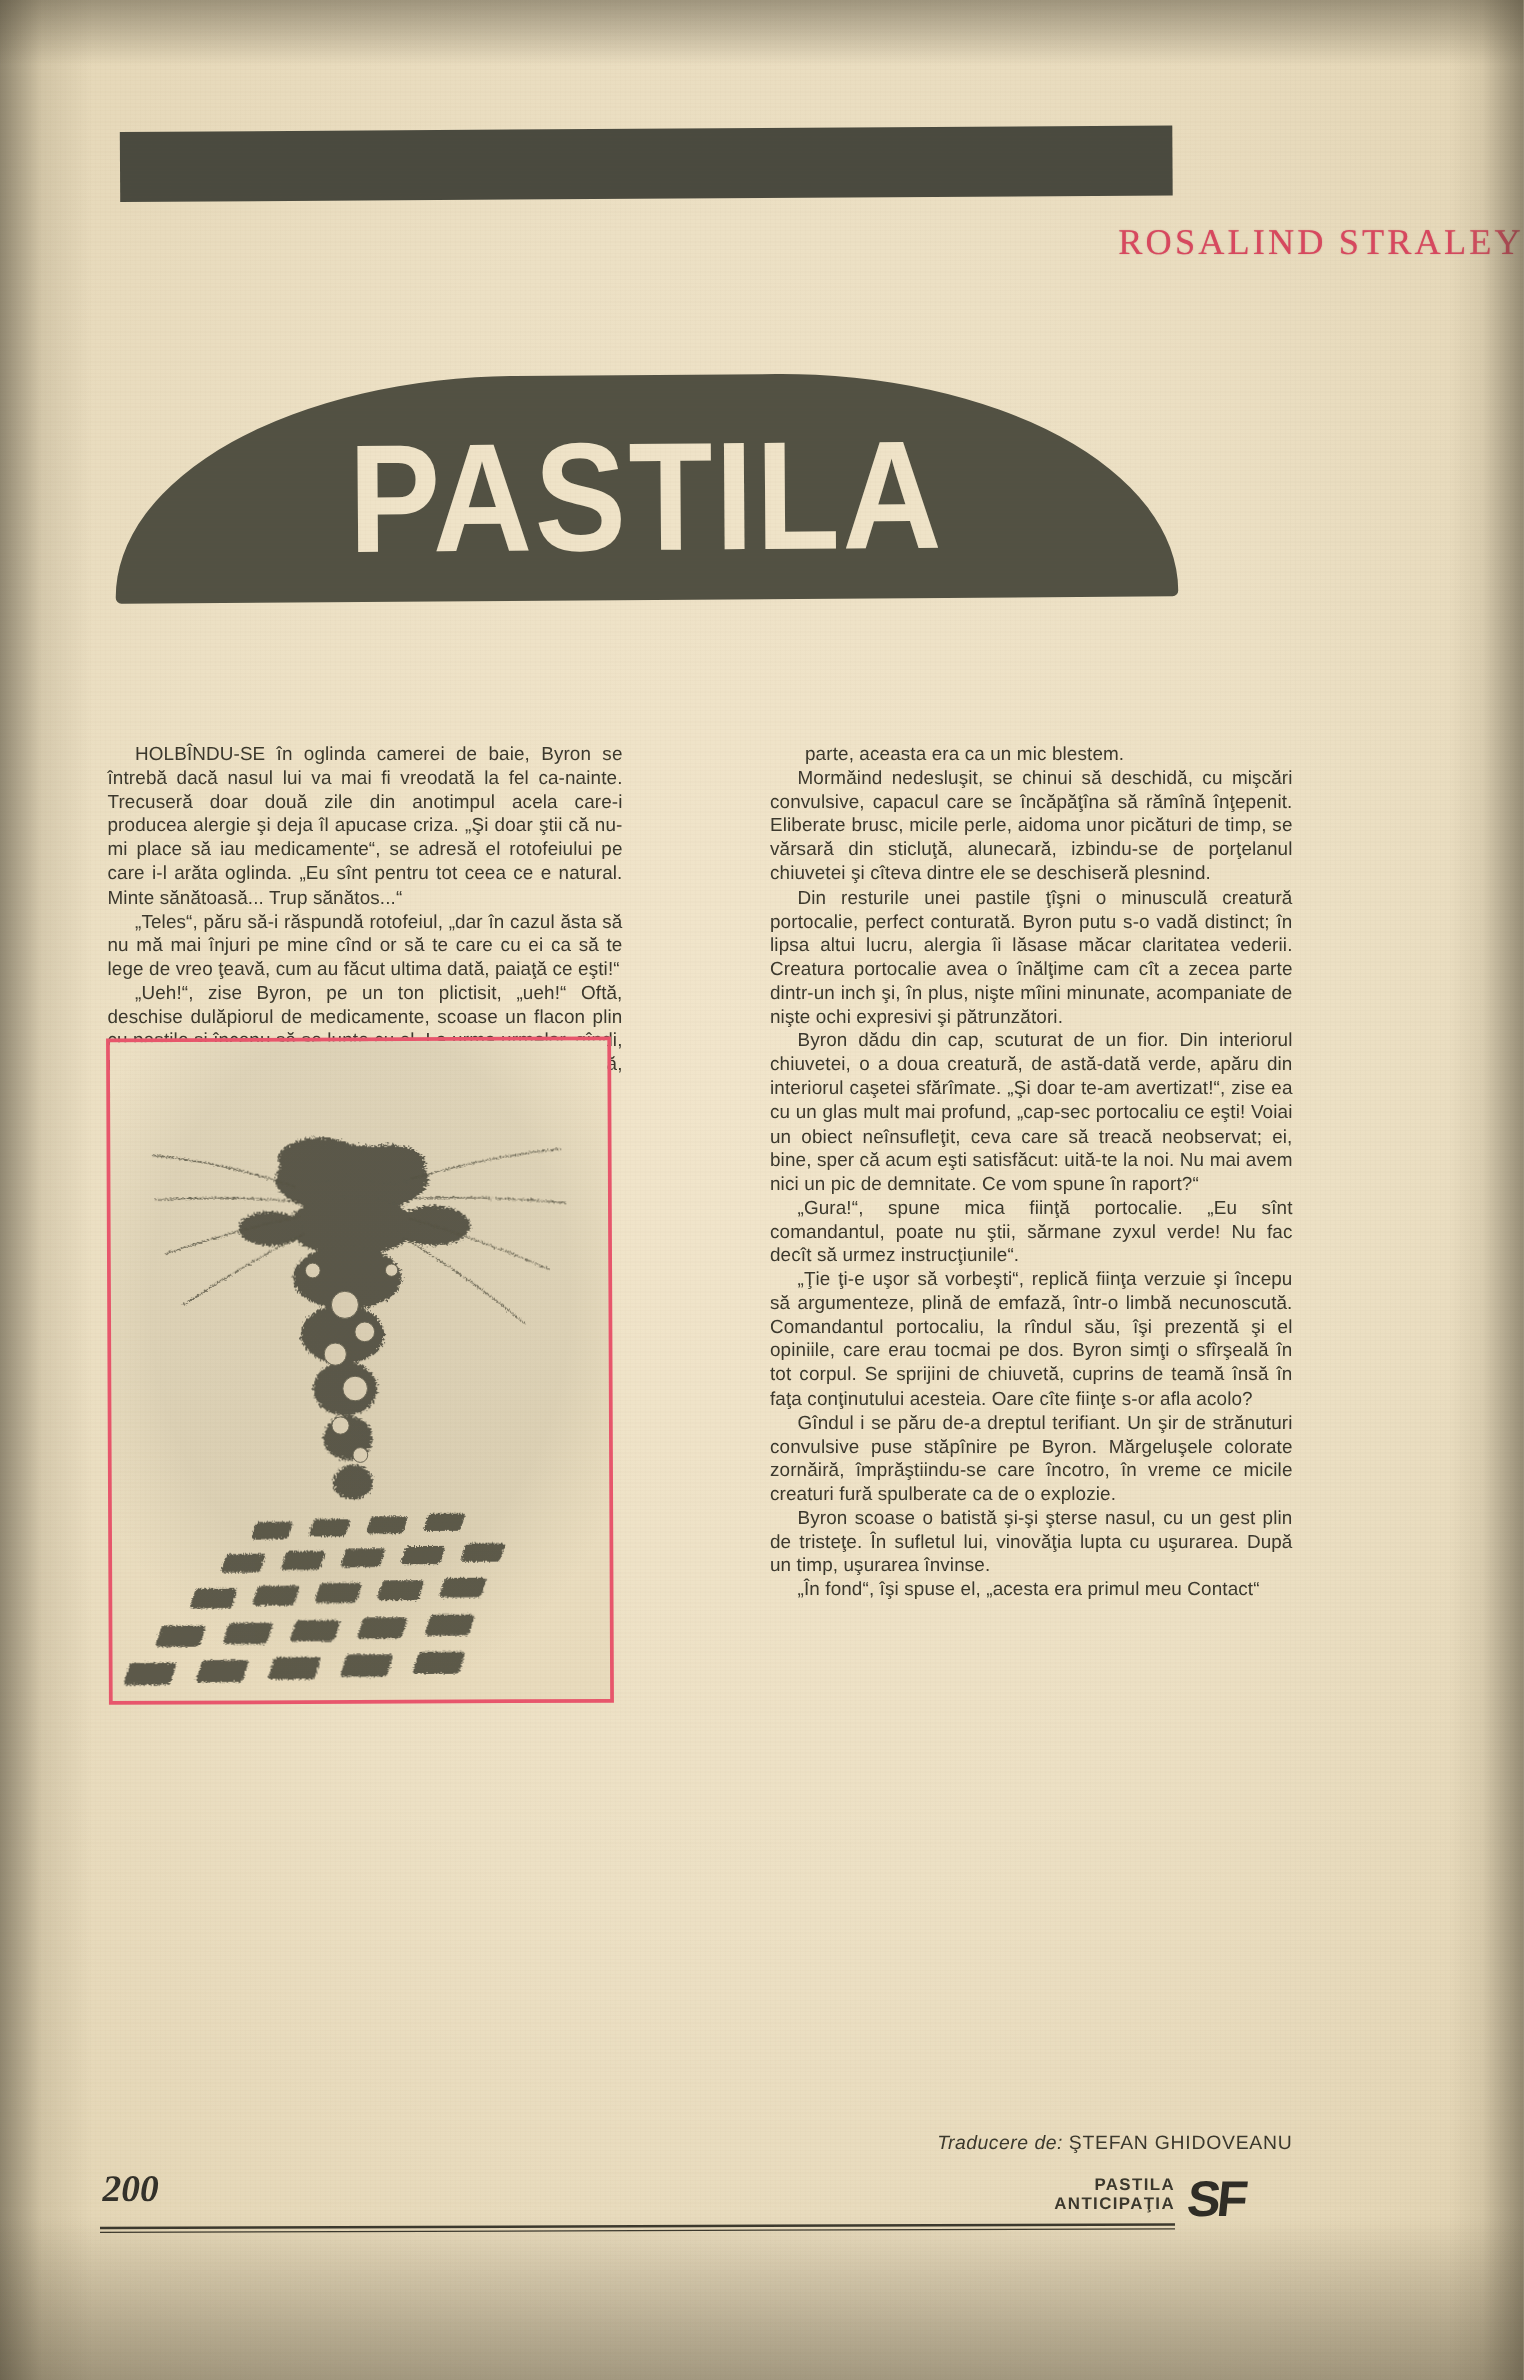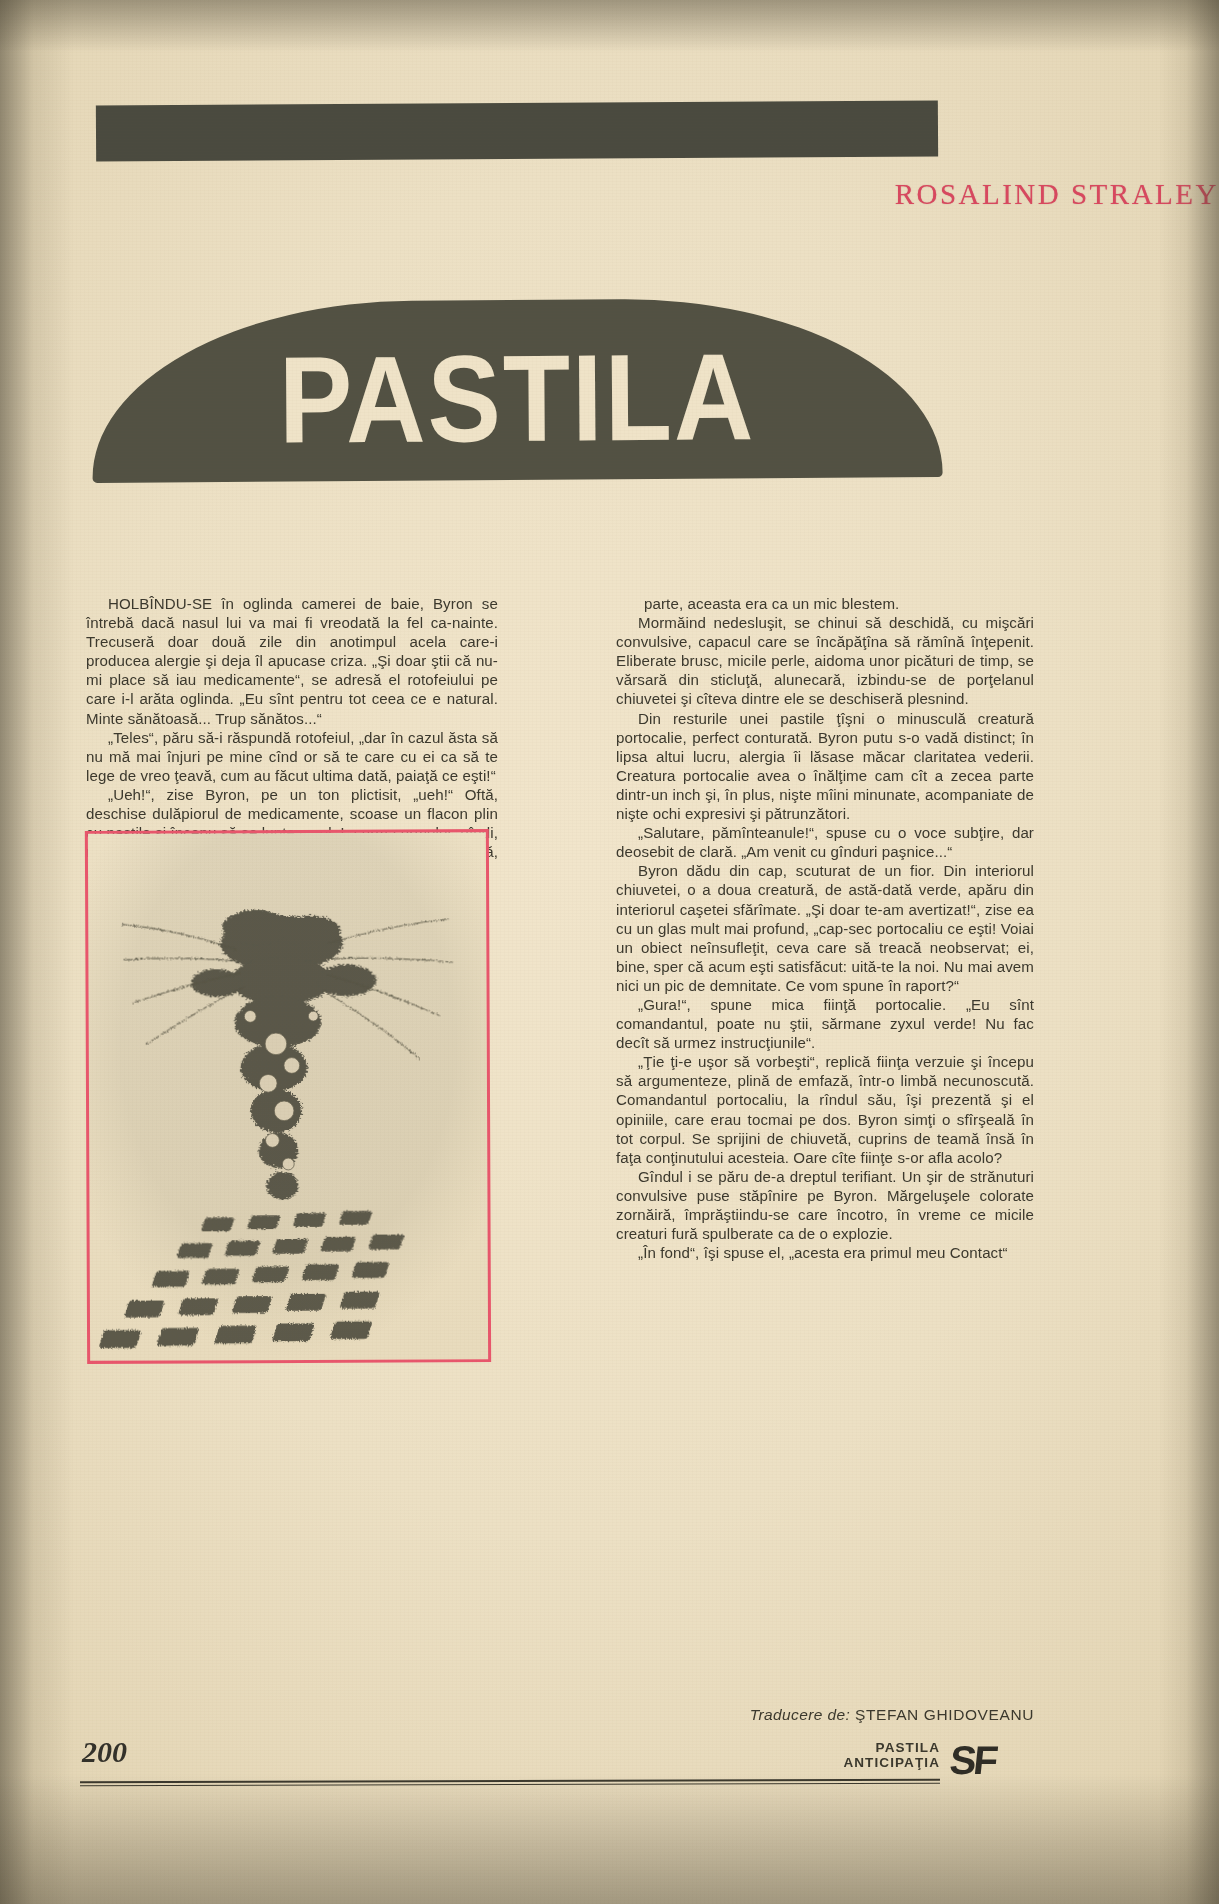--- a/index.html
+++ b/index.html
@@ -207,25 +207,25 @@
   <div class="col col-left">
       <p>HOLBÎNDU-SE în oglinda camerei de baie, Byron se întrebă dacă nasul lui va mai fi vreodată la fel ca-nainte. Trecuseră doar două zile din anotimpul acela care-i producea alergie şi deja îl apucase criza. „Şi doar ştii că nu-mi place să iau medicamente“, se adresă el rotofeiului pe care i-l arăta oglinda. „Eu sînt pentru tot ceea ce e natural. Minte sănătoasă... Trup sănătos...“</p>
       <p>„Teles“, păru să-i răspundă rotofeiul, „dar în cazul ăsta să nu mă mai înjuri <b>pe mine</b> cînd or să te care cu ei ca să te lege de vreo ţeavă, cum au făcut ultima dată, paiaţă ce eşti!“</p>
       <p>„Ueh!“, zise Byron, pe un ton plictisit, „ueh!“ Oftă, deschise dulăpiorul de medicamente, scoase un flacon plin cu pastile şi începu să se lupte cu el. La urma urmelor, gîndi, nimeni n-a murit pînă acum din cauza alergiei. Chiar dacă, pe de altă</p>
     </div>
 
   <div class="col col-right">
       <p class="noindent">parte, aceasta era ca un mic blestem.</p>
       <p>Mormăind nedesluşit, se chinui să deschidă, cu mişcări convulsive, capacul care se încăpăţîna să rămînă înţepenit. Eliberate brusc, micile perle, aidoma unor picături de timp, se vărsară din sticluţă, alunecară, izbindu-se de porţelanul chiuvetei şi cîteva dintre ele se deschiseră plesnind.</p>
       <p>Din resturile unei pastile ţîşni o minusculă creatură portocalie, perfect conturată. Byron putu s-o vadă distinct; în lipsa altui lucru, alergia îi lăsase măcar claritatea vederii. Creatura portocalie avea o înălţime cam cît a zecea parte dintr-un inch şi, în plus, nişte mîini minunate, acompaniate de nişte ochi expresivi şi pătrunzători.</p>
-      <p>„Salutare, pămînteanule!“, spuse cu o voce subţire, dar deosebit de clară. „Am venit cu gînduri paşnice...“</p>
       <p>Byron dădu din cap, scuturat de un fior. Din interiorul chiuvetei, o a doua creatură, de astă-dată verde, apăru din interiorul caşetei sfărîmate. „Şi doar te-am avertizat!“, zise ea cu un glas mult mai profund, „cap-sec portocaliu ce eşti! Voiai un obiect neînsufleţit, ceva care să treacă neobservat; ei, bine, sper că acum eşti satisfăcut: uită-te la noi. Nu mai avem nici un pic de demnitate. Ce vom spune în raport?“</p>
       <p>„Gura!“, spune mica fiinţă portocalie. „Eu sînt comandantul, poate nu ştii, sărmane zyxul verde! Nu fac decît să urmez instrucţiunile“.</p>
       <p>„Ţie ţi-e uşor să vorbeşti“, replică fiinţa verzuie şi începu să argumenteze, plină de emfază, într-o limbă necunoscută. Comandantul portocaliu, la rîndul său, îşi prezentă şi el opiniile, care erau tocmai pe dos. Byron simţi o sfîrşeală în tot corpul. Se sprijini de chiuvetă, cuprins de teamă însă în faţa conţinutului acesteia. Oare cîte fiinţe s-or afla acolo?</p>
       <p>Gîndul i se păru de-a dreptul terifiant. Un şir de strănuturi convulsive puse stăpînire pe Byron. Mărgeluşele colorate zornăiră, împrăştiindu-se care încotro, în vreme ce micile creaturi fură spulberate ca de o explozie.</p>
+      <p>Byron scoase o batistă şi-şi şterse nasul, cu un gest plin de tristeţe. În sufletul lui, vinovăţia lupta cu uşurarea. După un timp, uşurarea învinse.</p>
       <p>„În fond“, îşi spuse el, „acesta <b>era</b> primul meu Contact“</p>
     </div>
 
   <div class="illo-frame">
     <svg class="illo-canvas" viewBox="0 0 404 533" preserveAspectRatio="none">
       <defs>
         <filter id="rough">
           <feTurbulence type="fractalNoise" baseFrequency="0.55" numOctaves="4" seed="7" result="n"></feTurbulence>
           <feDisplacementMap in="SourceGraphic" in2="n" scale="7" xChannelSelector="R" yChannelSelector="G"></feDisplacementMap>
         </filter>

